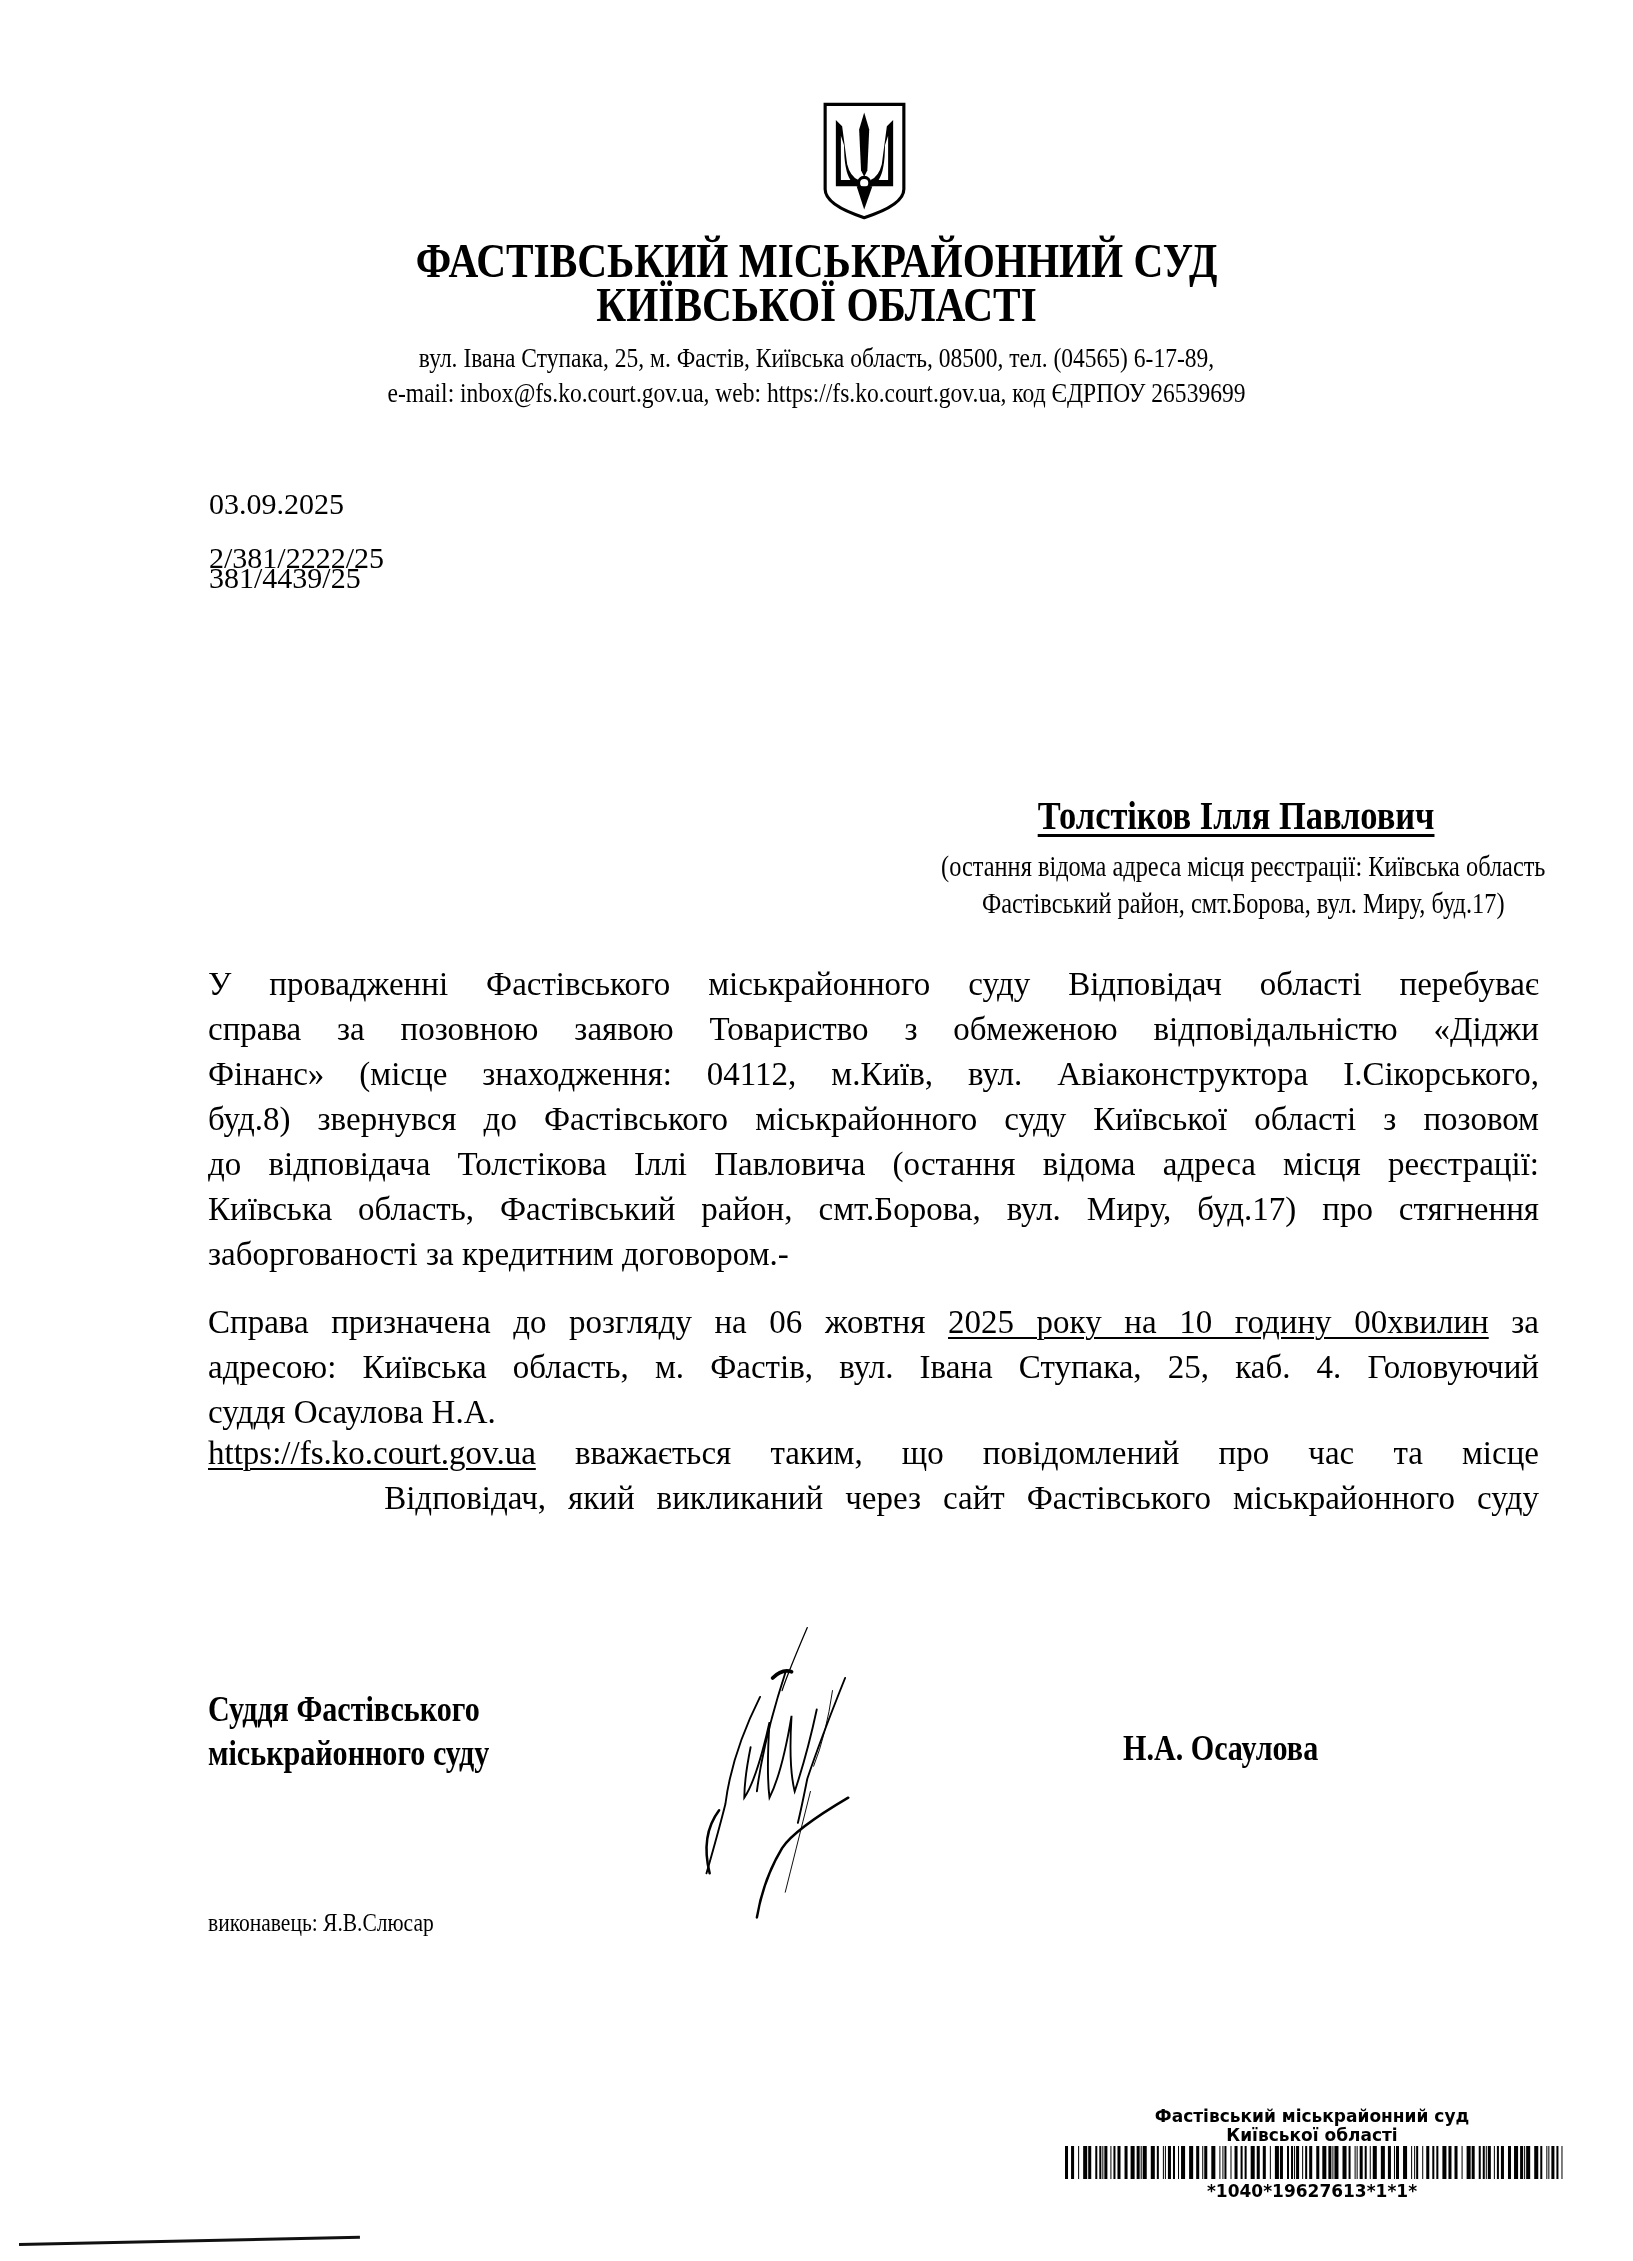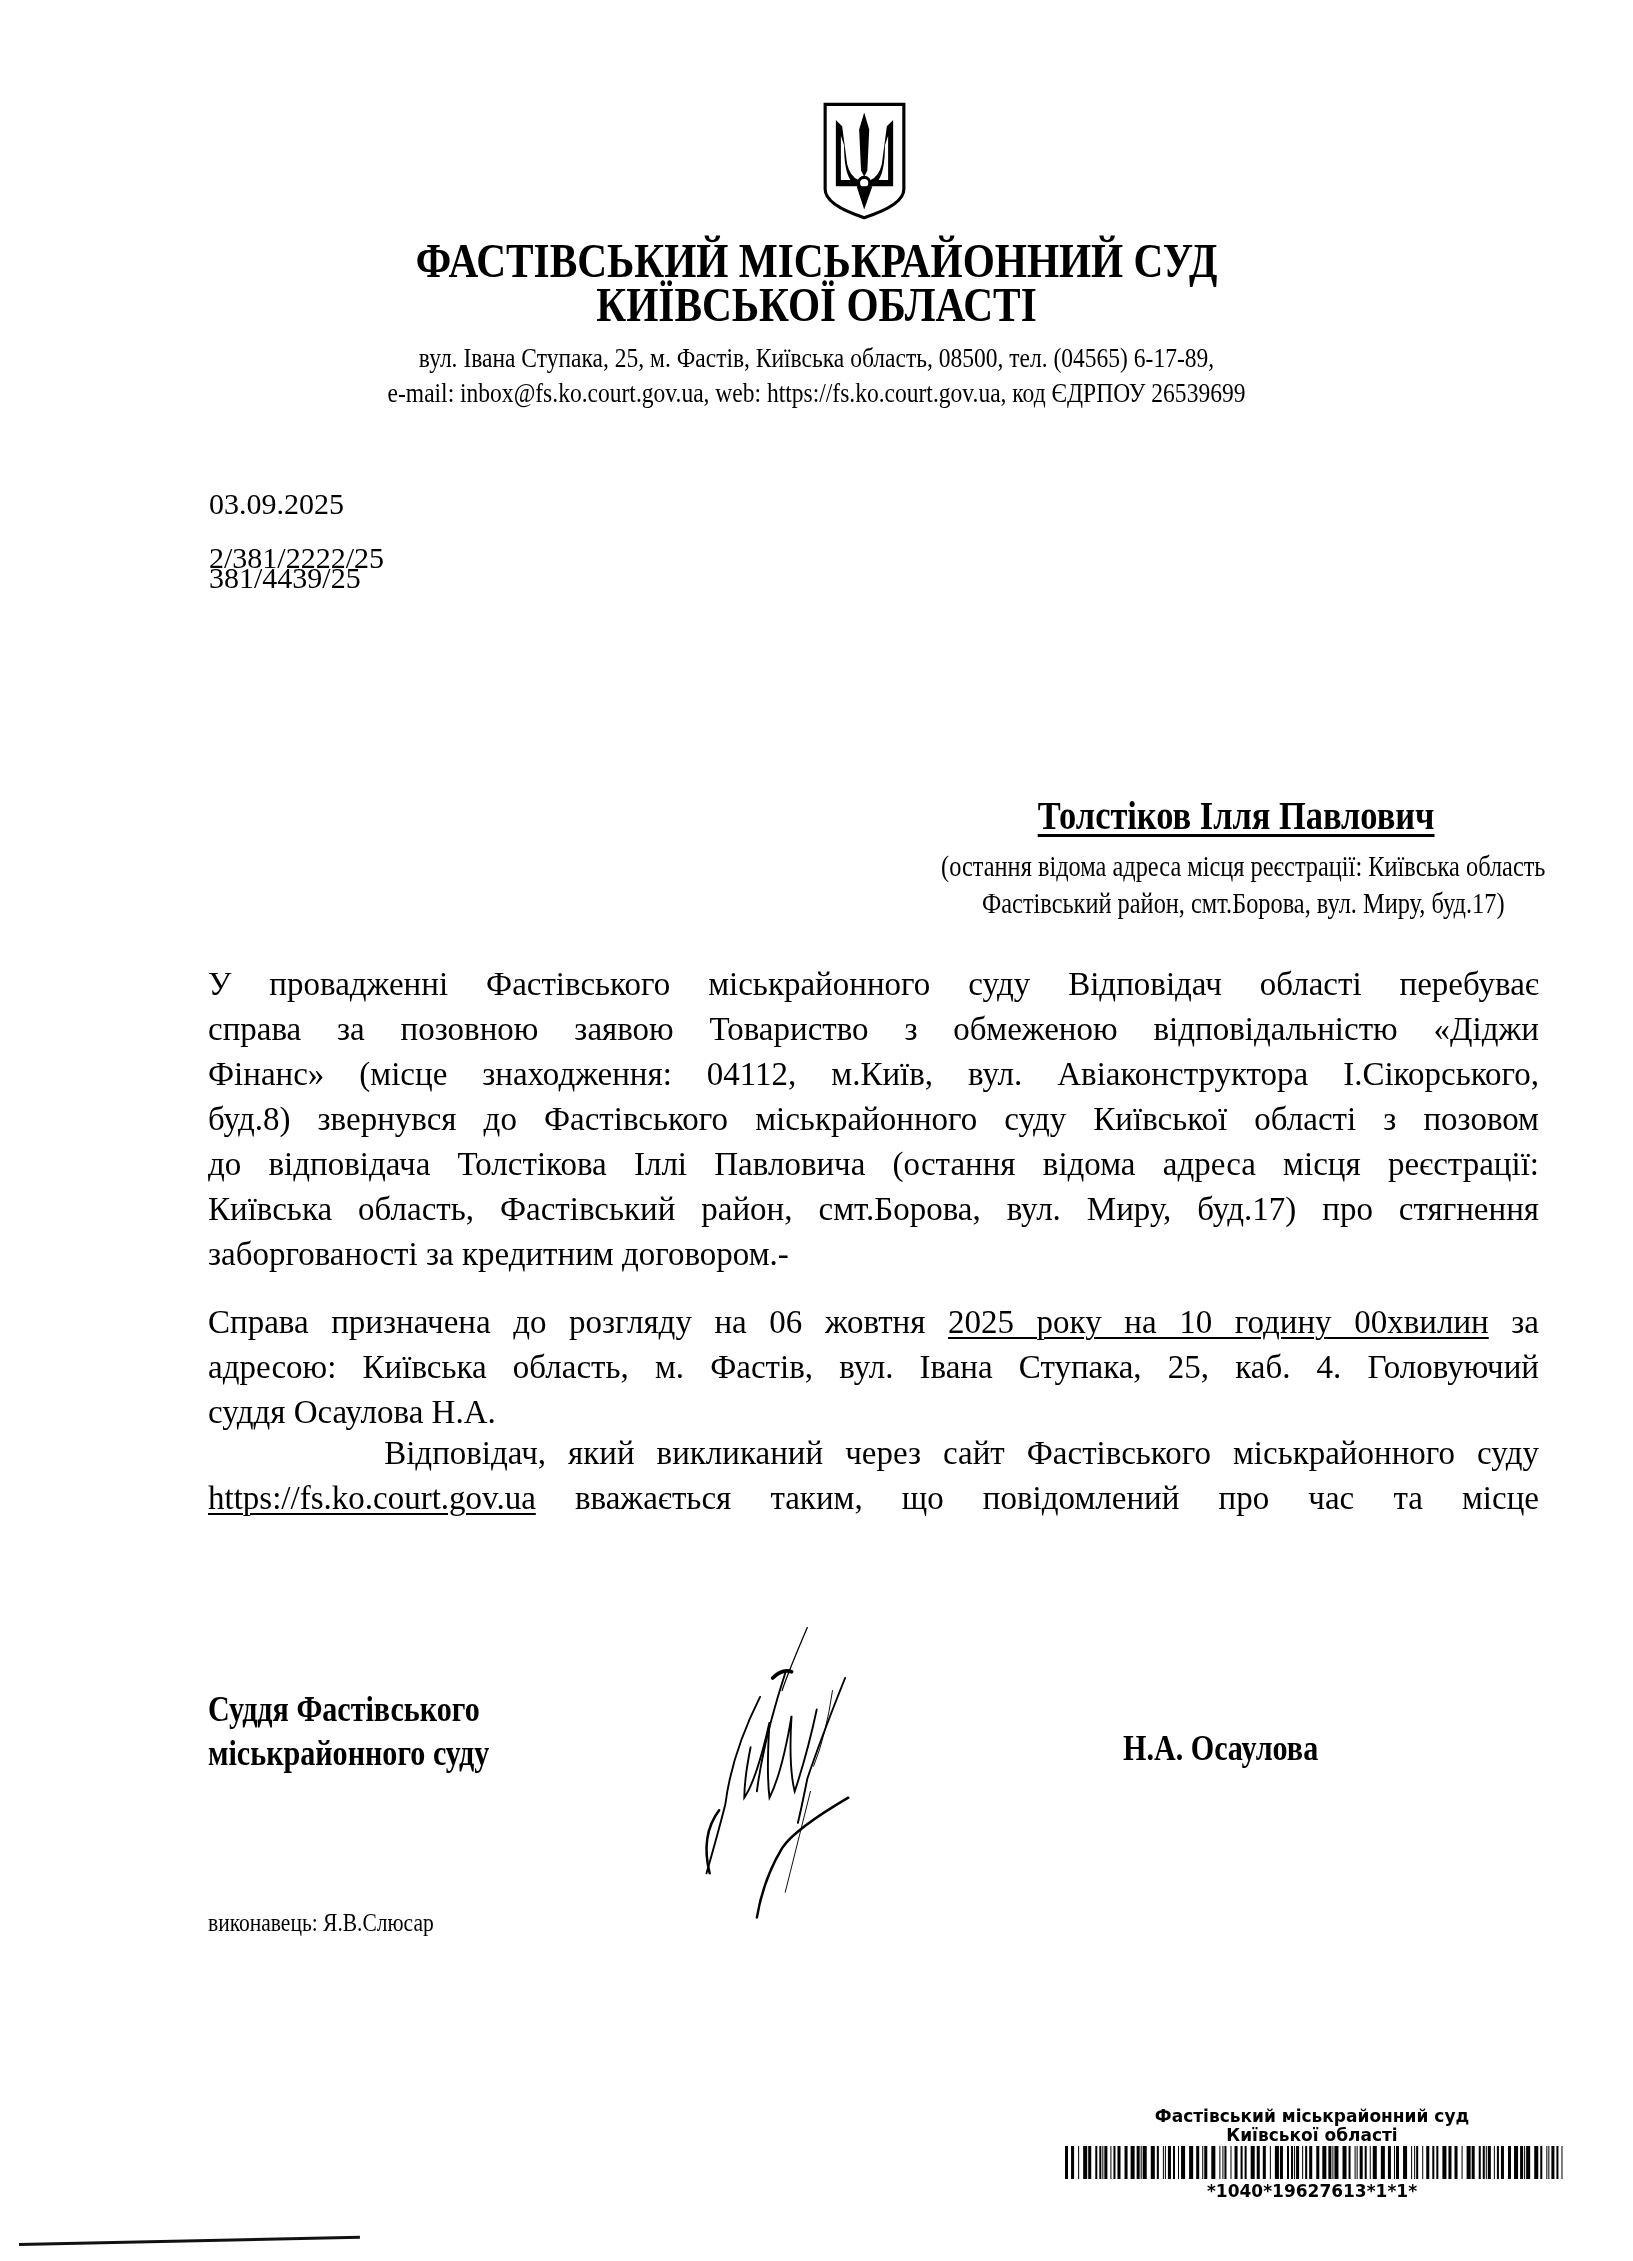--- a/index.html
+++ b/index.html
@@ -91,22 +91,22 @@
   <span class="line last">заборгованості за кредитним договором.-</span>
 </div>
 
 <div id="para-2" class="abs para">
   <span class="line"><span> Справа призначена до розгляду на 06 жовтня </span><span class="u">2025 року на 10 годину 00хвилин</span><span> за</span></span>
   <span class="line">адресою: Київська область, м. Фастів, вул. Івана Ступака, 25, каб. 4. Головуючий</span>
   <span class="line last">суддя Осаулова Н.А.</span>
 </div>
 
 <div id="para-3" class="abs para">
+  <span class="line"><span class="u">https://fs.ko.court.gov.ua</span><span> вважається таким, що повідомлений про час та місце</span></span>
   <span class="line" style="white-space:pre">        Відповідач, який викликаний через сайт Фастівського міськрайонного суду</span>
-  <span class="line"><span class="u">https://fs.ko.court.gov.ua</span><span> вважається таким, що повідомлений про час та місце</span></span>
 </div>
 
 <div id="sig-label" class="abs sig-label">
   <div>Суддя Фастівського</div>
   <div>міськрайонного суду</div>
 </div>
 
 <svg id="signature" class="abs" viewBox="0 0 280 500" fill="none" stroke="#000" stroke-linecap="round">
   <path d="M200 20 Q170 90 160 120" stroke-width="2"></path>
   <path d="M145 100 Q160 85 175 90" stroke-width="6"></path>

